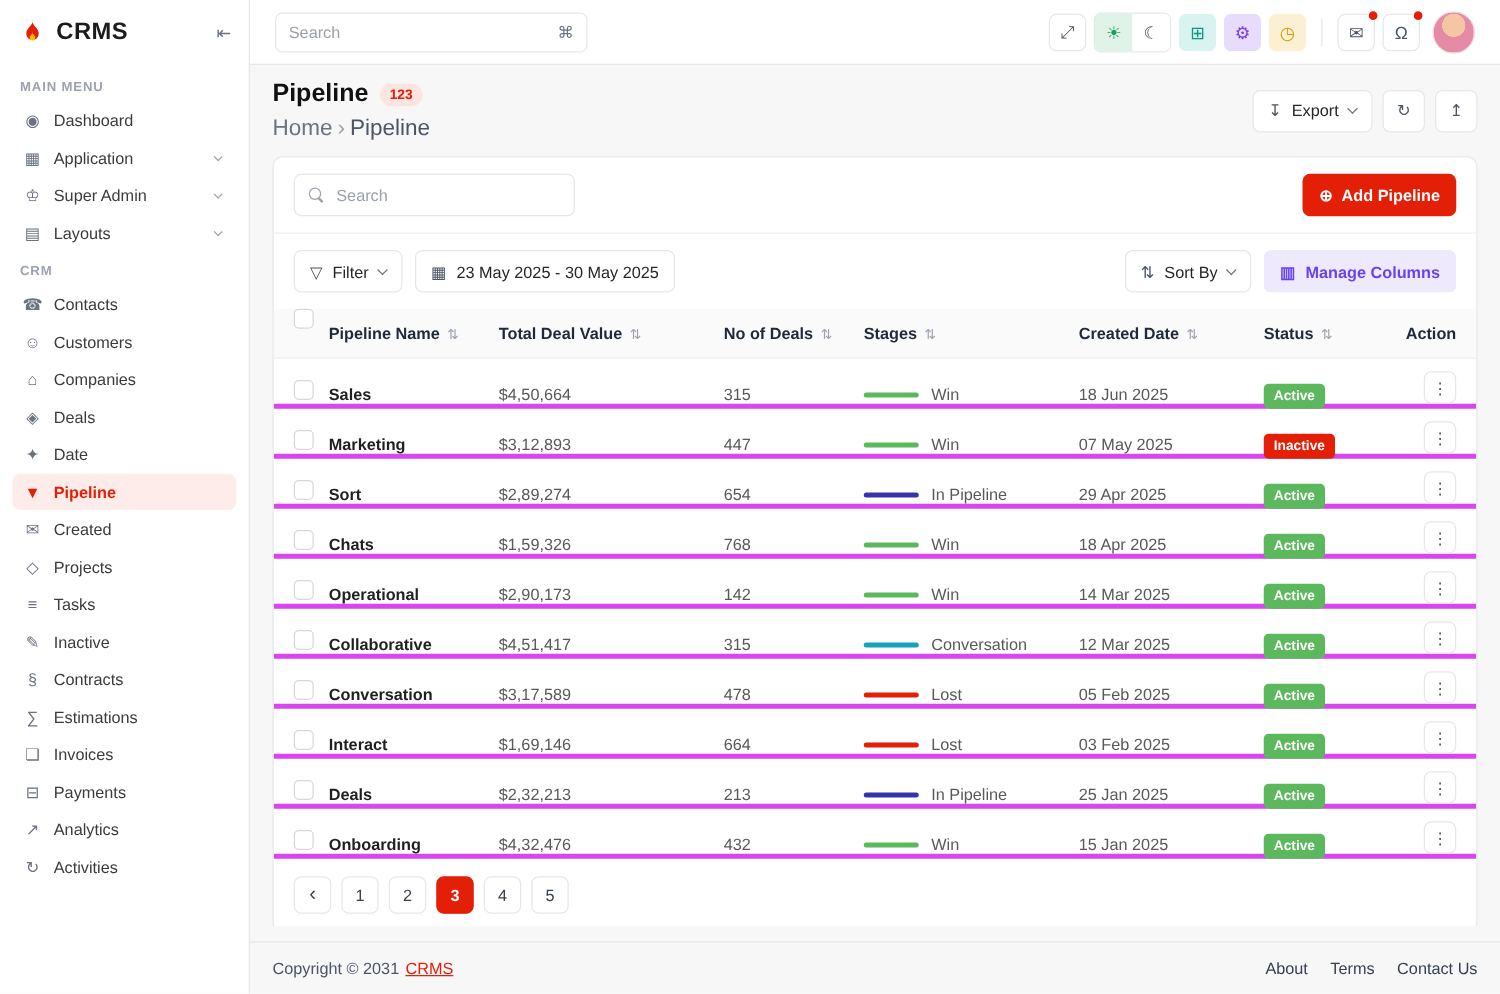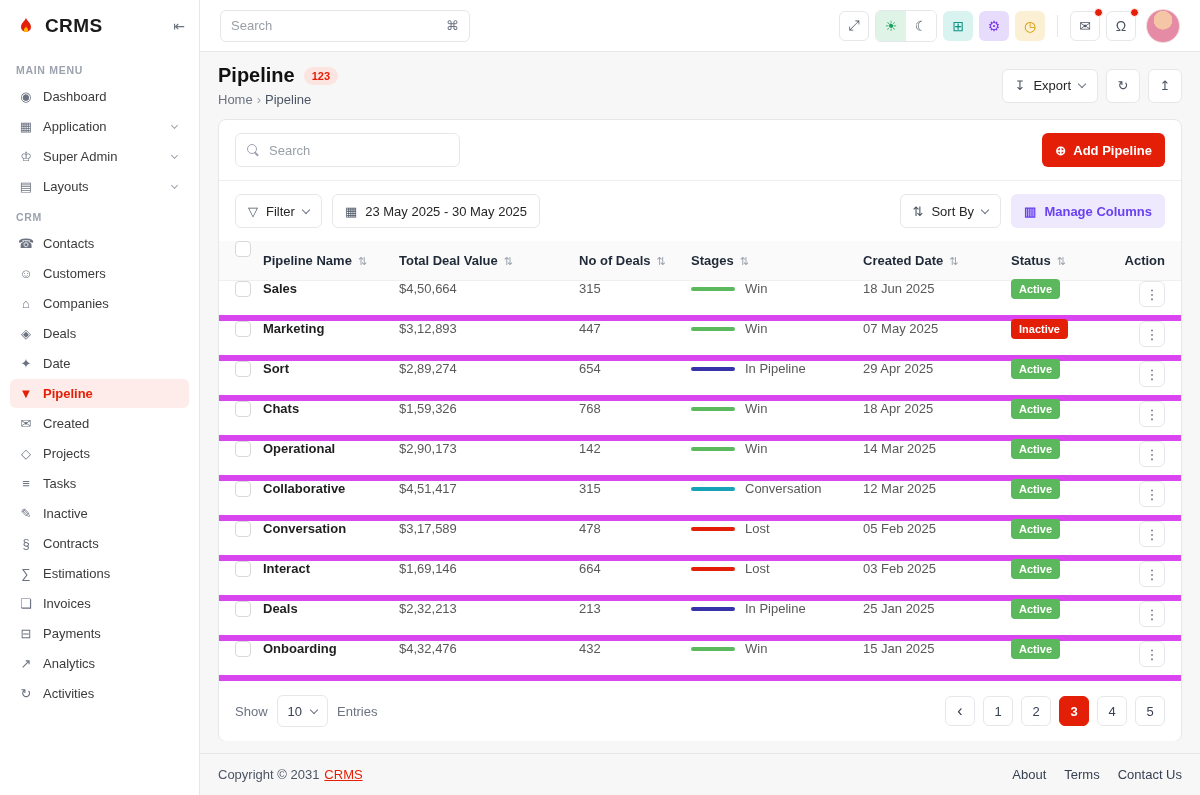--- a/index.html
+++ b/index.html
@@ -40,21 +40,21 @@
   .vdiv{width:1px;height:22px;background:#E5E7EB;margin:0 6px}
   .ndot{position:absolute;top:-4px;right:-4px;width:9px;height:9px;background:var(--primary);border-radius:50%;border:1.5px solid #fff}
   .avatar{width:34px;height:34px;border-radius:50%;background:radial-gradient(circle at 50% 32%,#F5C6A5 0 34%,#E58BA5 35% 100%);border:1px solid #F0D9DD;margin-left:4px;flex-shrink:0}
 
   
   .content{flex:1;padding:12px 18px 0;overflow:hidden}
   .page-head{display:flex;justify-content:space-between;align-items:center;margin-bottom:12px}
   .title-row{display:flex;align-items:center;gap:9px}
   .page-title{font-size:20px;font-weight:bold;color:#111}
   .count-badge{background:#FCE4E0;color:var(--primary);font-size:11px;font-weight:bold;padding:3px 8px;border-radius:10px}
-  .breadcrumb{margin-top:5px;font-size:13px;color:#6B7280;display:flex;gap:4px;align-items:flex-start}
+  .breadcrumb{margin-top:5px;font-size:18px;color:#6B7280;display:flex;gap:4px;align-items:flex-start}
   .bc-sep::before{content:"›";color:#9CA3AF}
   .bc-current{color:#4B5563}
   .ph-right{display:flex;gap:8px;align-items:center}
   .btn-white{height:34px;background:#fff;border:1px solid #E5E7EB;border-radius:6px;display:flex;align-items:center;gap:8px;padding:0 12px;font-size:13px;color:#262626}
   .sq-btn{width:34px;height:34px;padding:0;justify-content:center}
   .cdown{width:6px;height:6px;border-right:1.5px solid #6B7280;border-bottom:1.5px solid #6B7280;transform:rotate(45deg);margin-top:-3px}
   .bic{font-size:13px;color:#4B5563}
 
   
   .card{background:#fff;border:1px solid #E5E7EB;border-radius:8px;overflow:hidden}
@@ -66,21 +66,21 @@
   .mag::after{content:"";position:absolute;width:5px;height:1.5px;background:#9CA3AF;transform:rotate(45deg);left:7px;top:9px}
   .btn-primary{height:34px;background:var(--primary);color:#fff;border:none;border-radius:6px;display:flex;gap:7px;align-items:center;padding:0 13px;font-size:13px;font-weight:bold}
   .btn-primary .bic{color:#fff}
   .filter-row{display:flex;justify-content:space-between;align-items:center;padding:13px 16px}
   .fr-left,.fr-right{display:flex;gap:10px}
   .btn-purple{background:var(--purple-soft);color:var(--purple);border:1px solid transparent;font-weight:bold}
   .btn-purple .bic{color:var(--purple)}
 
   
   .thead{display:flex;background:#FAFAFA;border-bottom:1px solid #EFEFEF;height:40px;color:#1F2937}
-  .trow{display:flex;align-items:flex-start;height:40px;border-bottom:6px solid #d946ef;color:#595959}
+  .trow{display:flex;align-items:flex-end;height:40px;border-bottom:4px solid #d946ef;color:#595959}
   .thead>*:nth-child(1),.trow>*:nth-child(1){flex:0 0 44px;padding-left:16px}
   .thead>*:nth-child(2),.trow>*:nth-child(2){flex:0 0 136px}
   .thead>*:nth-child(3),.trow>*:nth-child(3){flex:0 0 180px}
   .thead>*:nth-child(4),.trow>*:nth-child(4){flex:0 0 112px}
   .thead>*:nth-child(5),.trow>*:nth-child(5){flex:0 0 172px}
   .thead>*:nth-child(6),.trow>*:nth-child(6){flex:0 0 148px}
   .thead>*:nth-child(7),.trow>*:nth-child(7){flex:0 0 96px}
   .thead>*:nth-child(8),.trow>*:nth-child(8){flex:1;display:flex;justify-content:flex-end;padding-right:16px}
   .hcell{display:flex;align-items:center;gap:6px;font-weight:bold;font-size:13px}
   .sort-ic::before{content:"⇅";font-size:11px;color:#9CA3AF;font-weight:normal}
@@ -527,28 +527,20 @@
               </div>
               <div>15 Jan 2025</div>
               <div><span class="badge st-active">Active</span></div>
               <div>
                 <button class="action-btn"></button>
               </div>
             </div>
           </div>
 
         <div class="tfoot">
-          <div class="show-wrap">
-            <span>Show</span>
-            <span class="entries-select">
-              <span>10</span>
-              <span class="cdown"></span>
-            </span>
-            <span>Entries</span>
-          </div>
           <div class="pagination">
             <button class="page-btn nav-prev"></button>
 
           <button class="page-btn">1</button>
               <button class="page-btn">2</button>
               <button class="page-btn active">3</button>
               <button class="page-btn">4</button>
               <button class="page-btn">5</button>
             </div>
         </div>

